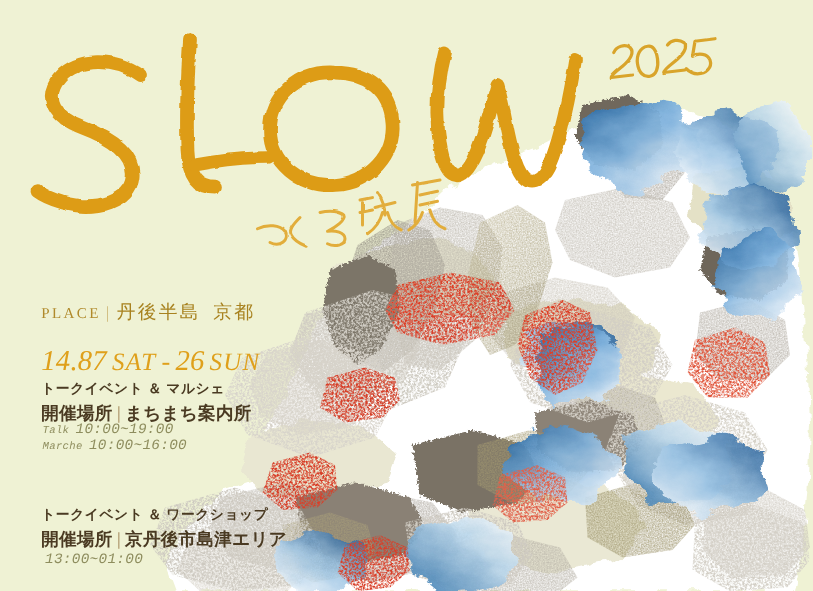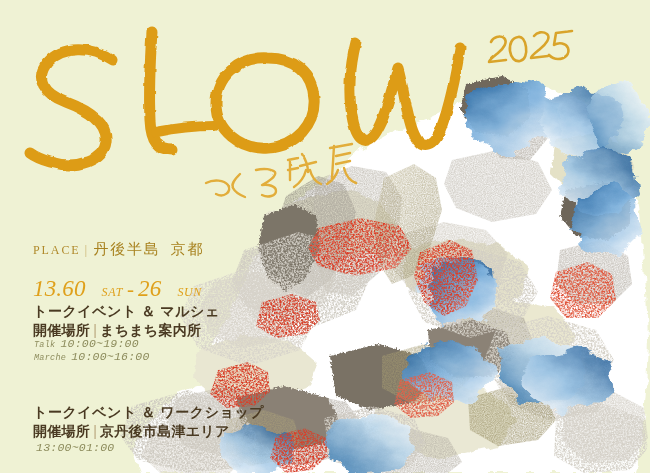--- a/index.html
+++ b/index.html
@@ -40,27 +40,27 @@
   #place-line .val{font-size:15px;letter-spacing:.12em;color:#a8821f;}
   #place-line .val2{margin-left:10px;}
 
   .date-line{
     font-family:"Liberation Serif", serif;
     font-style:italic;
     color:#dfa01b;
     letter-spacing:.01em;
   }
   .date-line .num{font-size:23px;}
-  .date-line .dow{font-size:12px;font-variant:small-caps;letter-spacing:.05em;margin-left:16px;}
+  .date-line .dow{font-size:20px;font-variant:small-caps;letter-spacing:.05em;margin-left:4px;}
   .date-line .dash{font-size:21px;margin:0 4px;}
 
   .ev-title{
     font-family:"Liberation Sans", sans-serif;
     font-weight:bold;
-    font-size:14px;
+    font-size:11px;
     letter-spacing:.04em;
     color:#4a3a22;
   }
   .ev-venue{
     font-family:"Liberation Sans", sans-serif;
     font-weight:bold;
     font-size:14px;
     letter-spacing:.02em;
     color:#4a3a22;
   }
@@ -356,21 +356,21 @@
       <path d="M534,36 C537,32 543,31 547,34 C551,38 546,44 540,49 C535,53 531,56 531,58 L548,56"></path>
       <path d="M572,31 L556,33 L554,45 C559,42 566,43 568,48 C570,54 565,59 558,59 C554,59 551,57 549,55"></path>
     </g>
   </svg>
 
   <div class="txt" id="place-line">
     <span class="lbl">PLACE</span><span class="bar">|</span><span class="val">丹後半島</span><span class="val val2">京都</span>
   </div>
 
   <div class="txt date-line" id="d1">
-    <span class="num">13.60</span><span class="dow">SAT</span><span class="dash">-</span><span class="num">26</span><span class="dow">SUN</span>
+    <span class="num">14.87</span><span class="dow">SAT</span><span class="dash">-</span><span class="num">26</span><span class="dow">SUN</span>
   </div>
   <div class="txt ev-title" id="t1">トークイベント ＆ マルシェ</div>
   <div class="txt ev-venue" id="v1">
     <span>開催場所</span><span class="sep">|</span><span>まちまち案内所</span>
   </div>
   <div class="txt ev-time" id="tm1a">
     <span class="tl">Talk</span><span>10:00~19:00</span>
   </div>
   <div class="txt ev-time" id="tm1b">
     <span class="tl">Marche</span><span>10:00~16:00</span>

